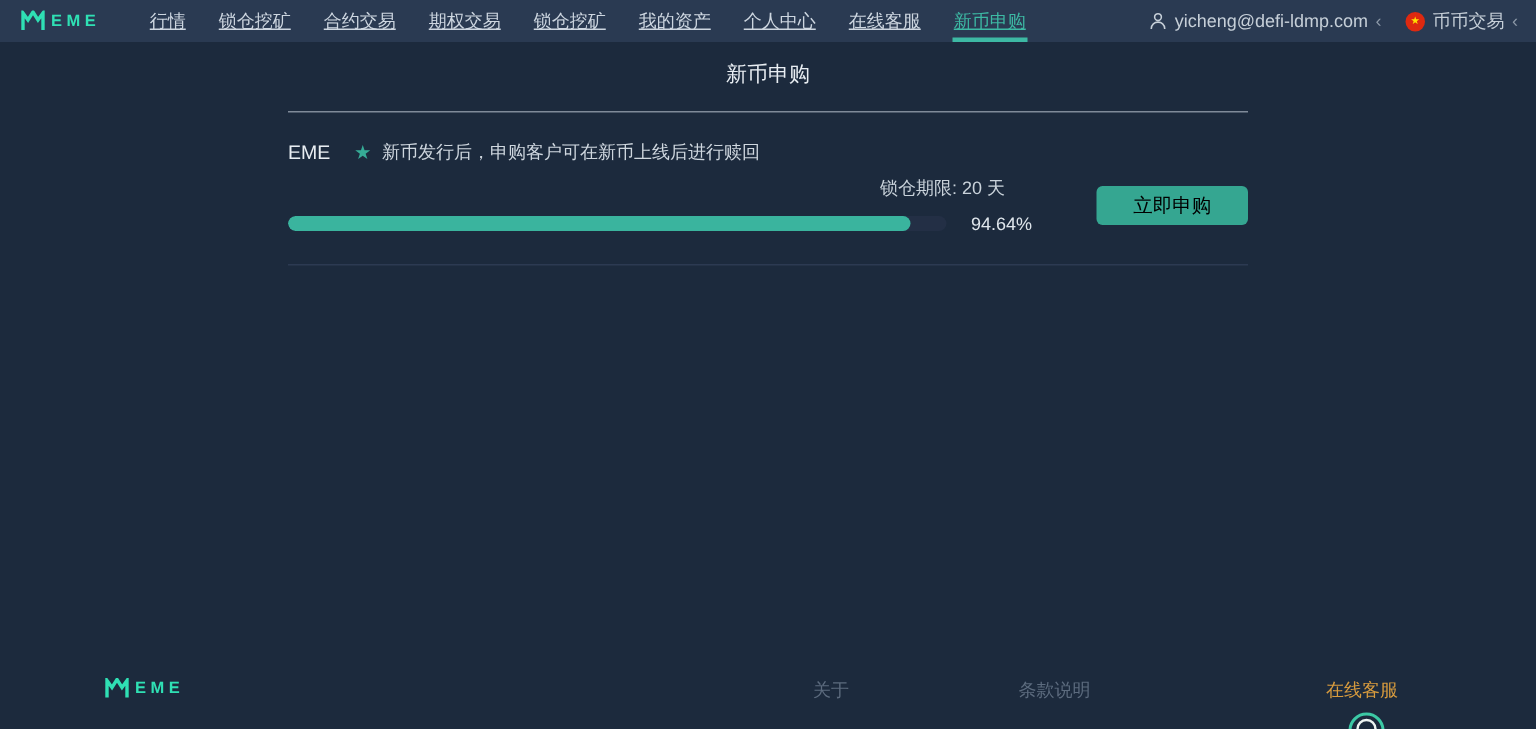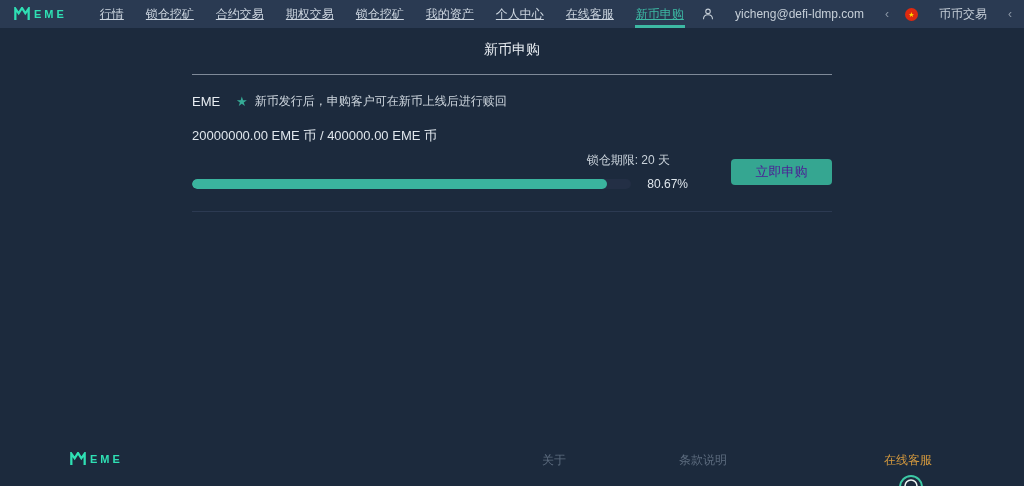--- a/index.html
+++ b/index.html
@@ -36,21 +36,21 @@
   }
   .nav-item.active { color:#3db9a4; position:relative; }
   .nav-item.active::after {
     content:""; position:absolute; left:10px; right:10px; bottom:0;
     height:3px; background:#3db9a4;
   }
   .nav-right {
     margin-left:auto; display:flex; align-items:center; gap:16px;
     padding-right:12px; color:#c6cfd8;
   }
-  .nav-user, .nav-lang { display:flex; align-items:center; gap:21px; cursor:pointer; }
+  .nav-user, .nav-lang { display:flex; align-items:center; gap:5px; cursor:pointer; }
   .chev { color:#8d99a8; font-size:12px; }
   .flag {
     width:13px; height:13px; border-radius:50%;
     background:#de2910; display:inline-flex; align-items:center; justify-content:center;
     color:#ffde00; font-size:7px; line-height:1;
   }
 
   
   .container { width:640px; margin:0 auto; }
   .page-title-wrap {
@@ -80,21 +80,21 @@
   .bar-line { display:flex; align-items:center; }
   .track {
     flex:1; height:10px; border-radius:5px;
     background:#232f45; overflow:hidden;
   }
   .fill { height:100%; border-radius:5px; background:#3ab49e; width:0; }
   .pct { margin-left:13px; font-size:12px; color:#dfe6ec; width:44px; text-align:right; }
 
   .subscribe-btn {
     width:101px; height:26px;
-    background:#35a691; color:#4c1d95;
+    background:#35a691; color:#000000;
     border:none; border-radius:4px;
     font-size:13px; cursor:pointer;
     font-family:"Liberation Sans", sans-serif;
   }
 
   
   .footer { position:absolute; left:0; top:444px; width:1024px; height:80px; }
   .f-logo { position:absolute; left:70px; top:8px; display:flex; align-items:center; gap:4px; }
   .f-col { position:absolute; top:8px; font-size:12px; }
   .f-col.about { left:530px; }
@@ -148,30 +148,29 @@
     <h1 class="page-title">新币申购</h1>
   </div>
 
   <div class="sub-section">
     <div class="coin-row">
       <span class="coin-name">EME</span>
       <span class="star">★</span>
       <span class="notice">新币发行后，申购客户可在新币上线后进行赎回</span>
     </div>
 
-    <div class="amount-row">20000000.00 EME 币 / 400000.00 EME 币</div>
 
     <div class="progress-row">
       <div class="progress-left">
         <div class="lock-label">锁仓期限: 20 天</div>
         <div class="bar-line">
           <div class="track">
             <div class="fill" style="width: 94.64%;"></div>
           </div>
-          <span class="pct">80.67%</span>
+          <span class="pct">94.64%</span>
         </div>
       </div>
       <button class="subscribe-btn">立即申购</button>
     </div>
   </div>
 </div>
 
 <div class="footer">
   <div class="f-logo">
     <svg width="16" height="14" viewBox="0 0 24 20">

